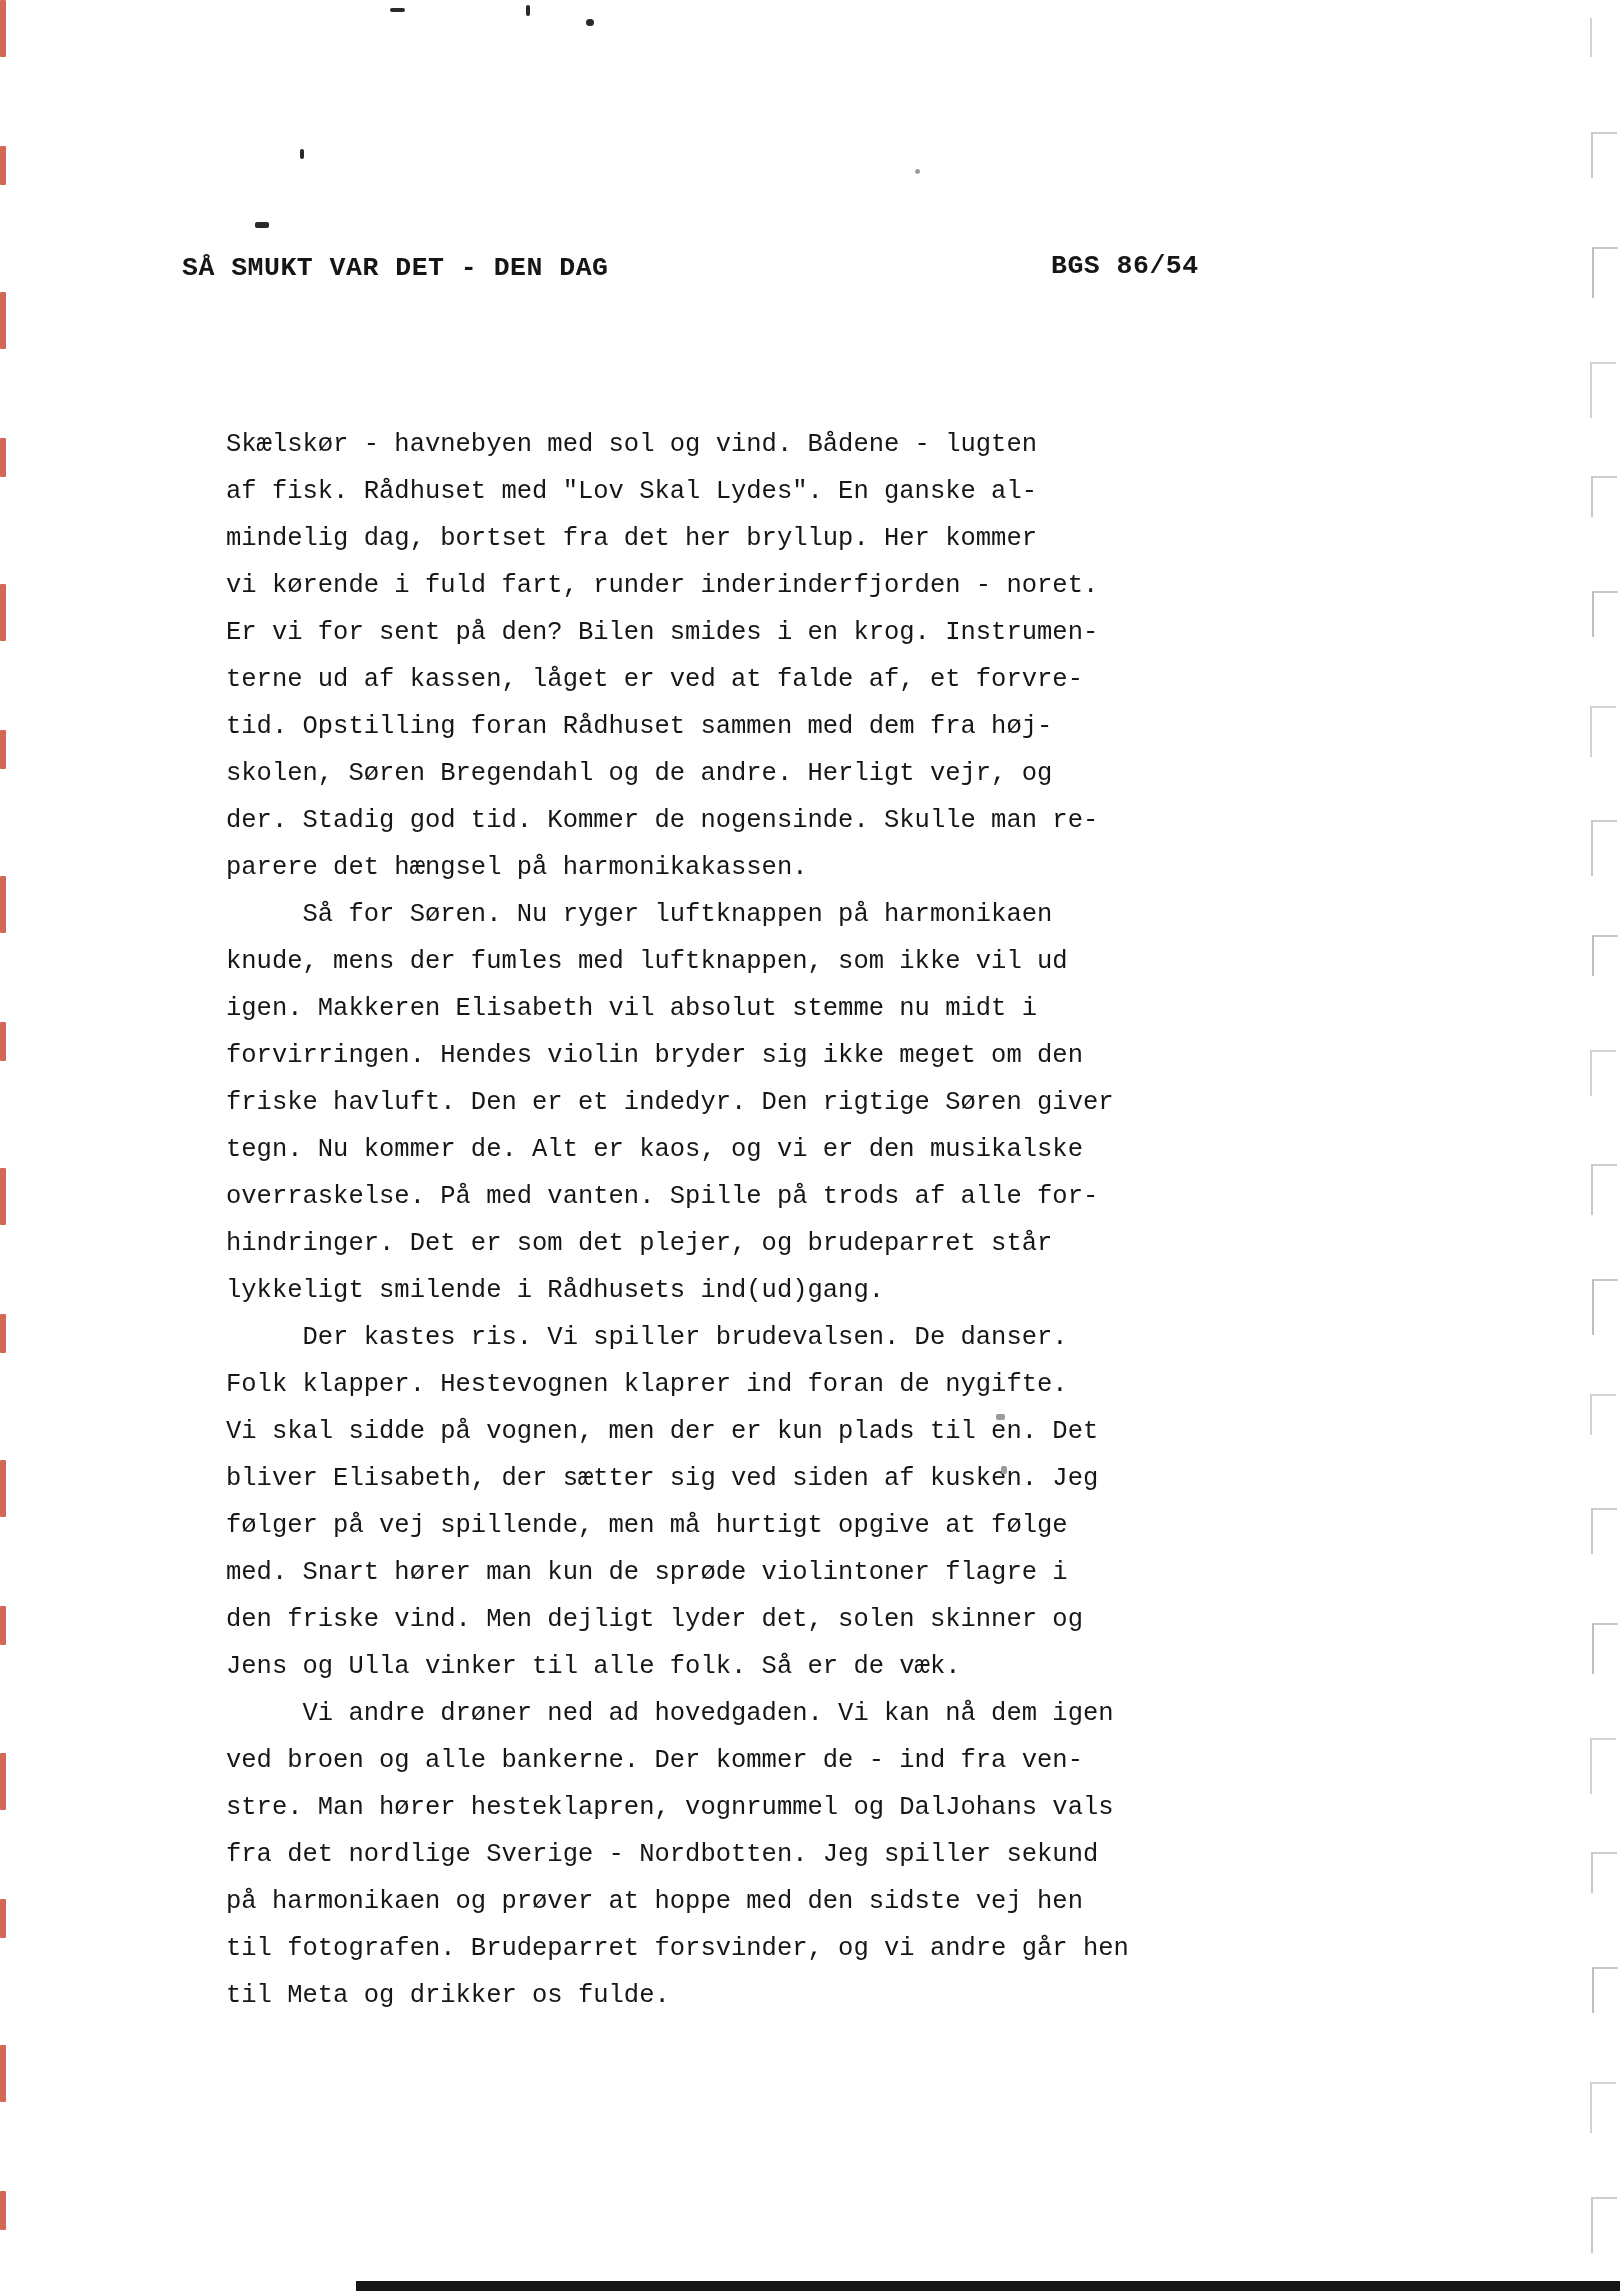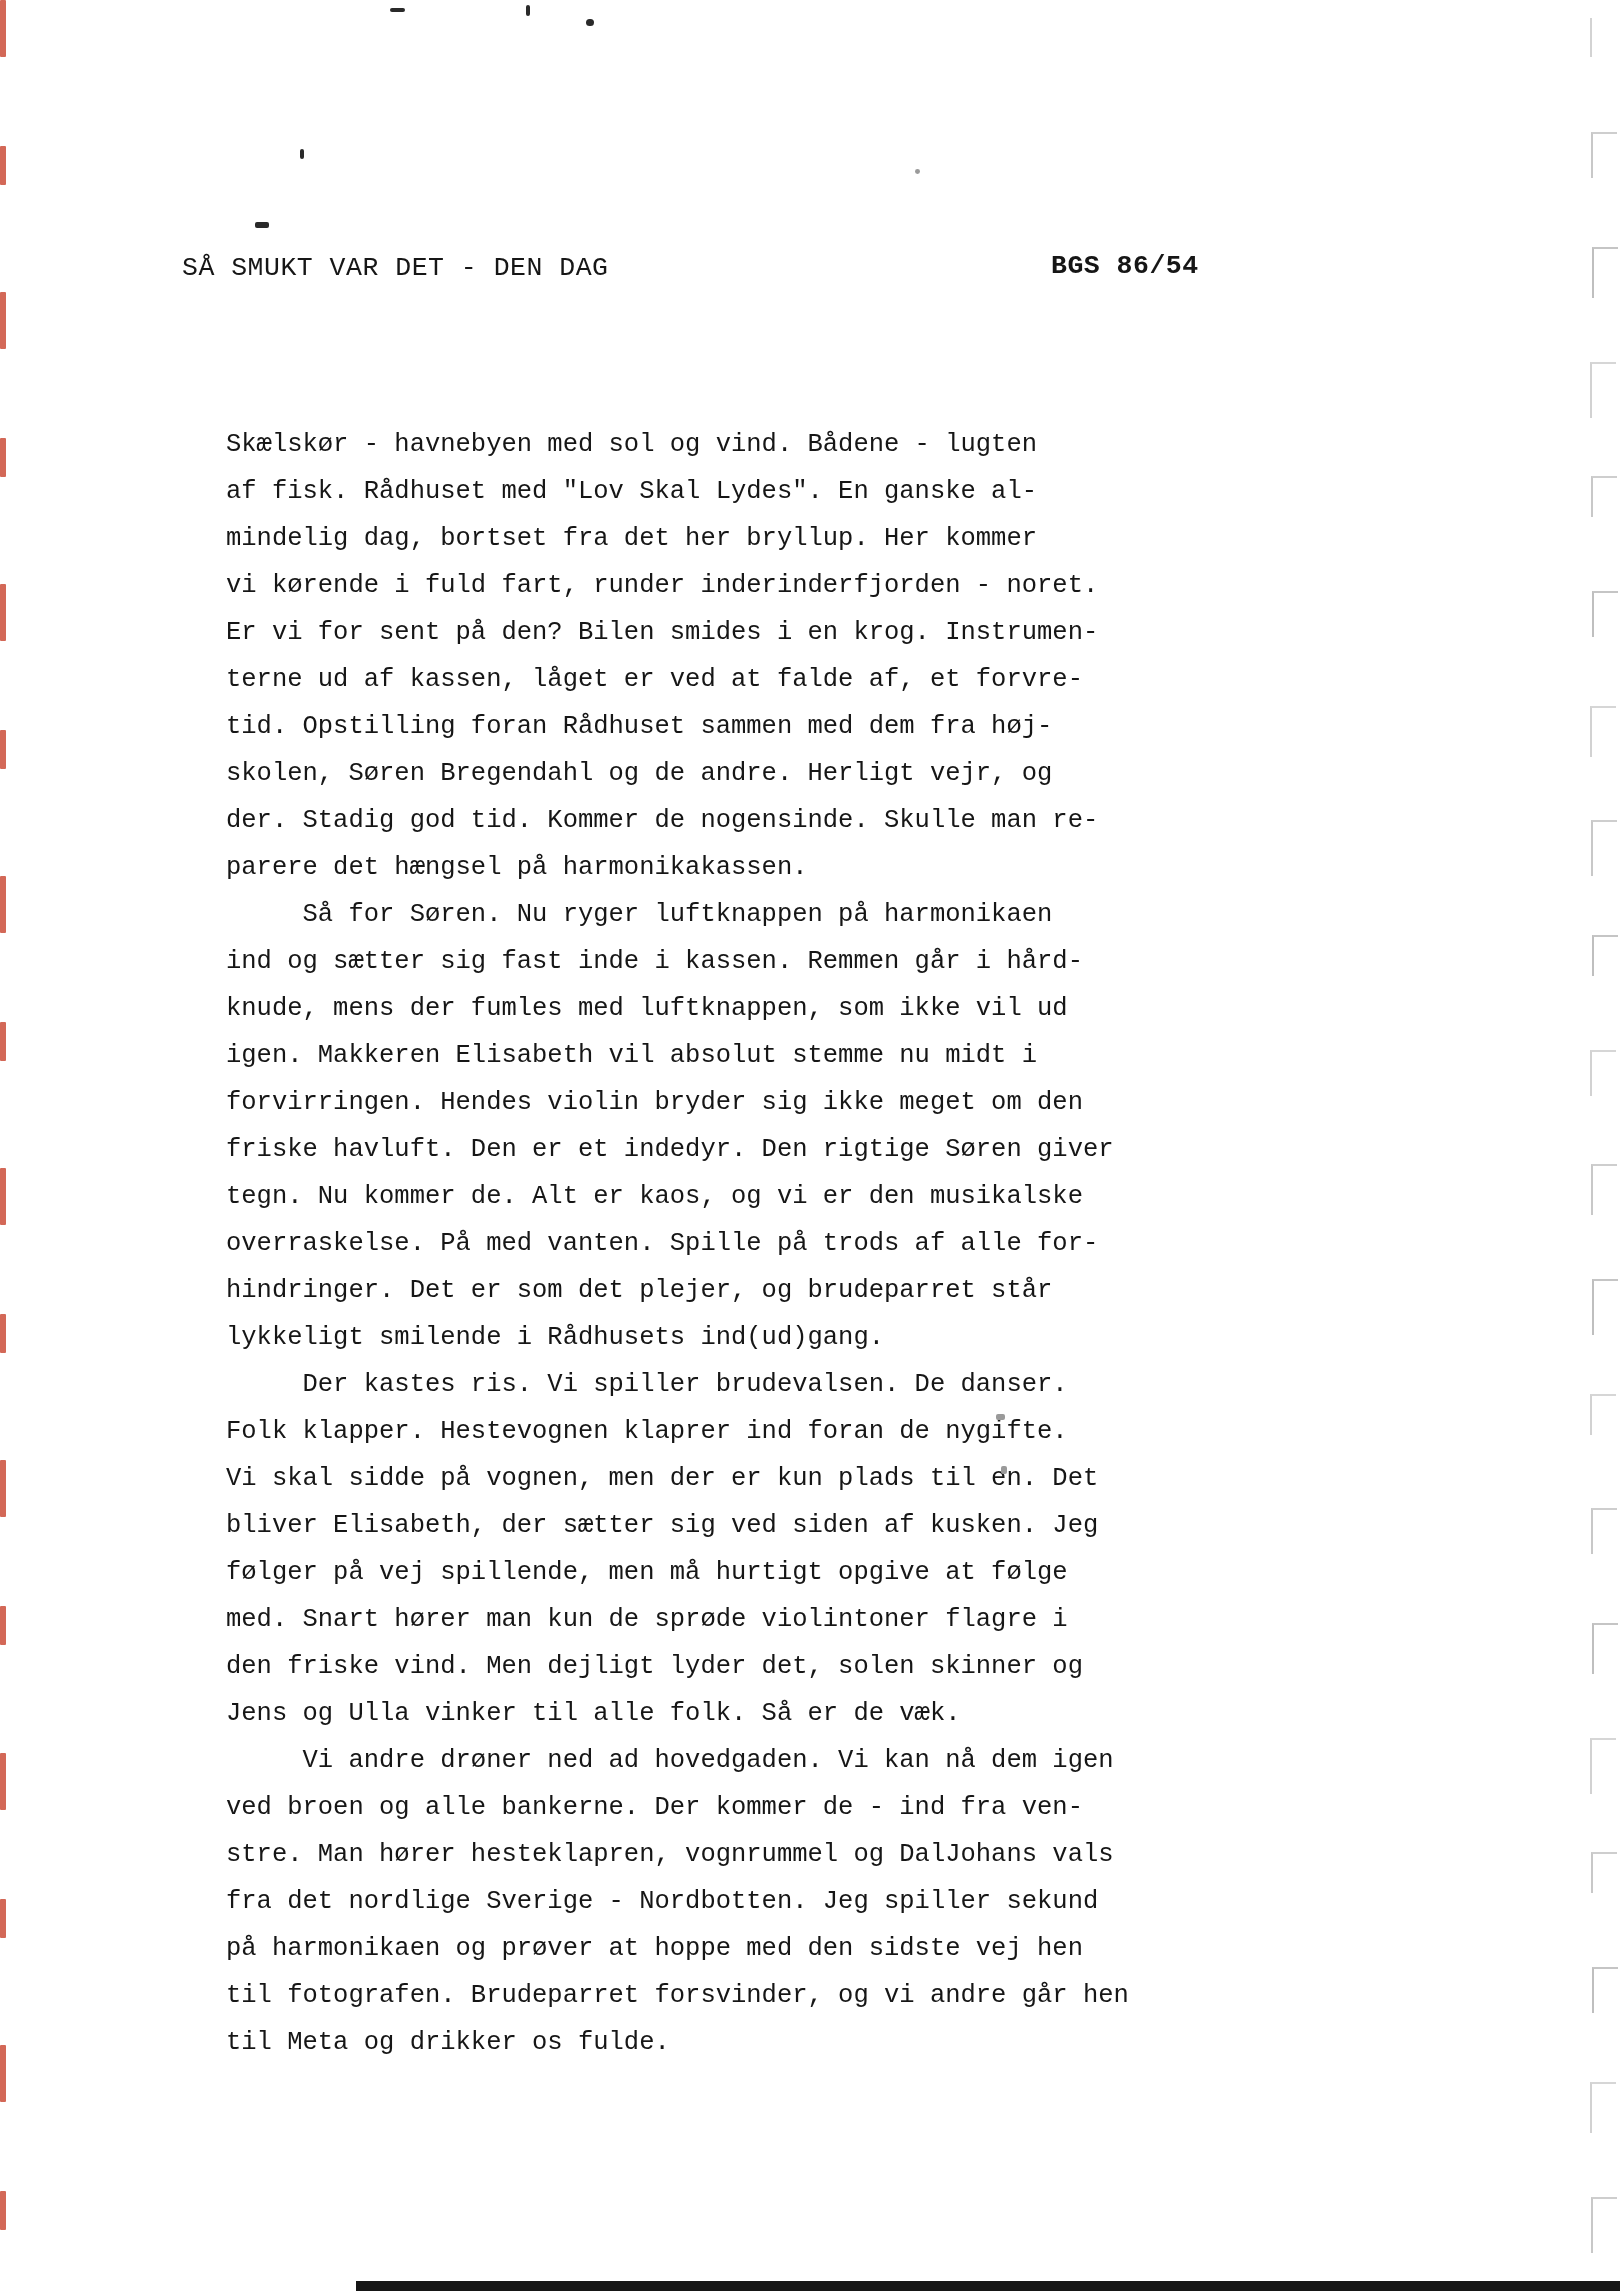--- a/index.html
+++ b/index.html
@@ -7,21 +7,21 @@
     position:relative;
     width:1620px;height:2292px;
     margin:0 auto;
     background:#ffffff;
     overflow:hidden;
     font-family:"Liberation Mono","DejaVu Sans Mono",monospace;
     color:#161616;
   }
   .header-title{
     position:absolute;left:182px;top:253px;
-    font-size:26.5px;font-weight:normal;letter-spacing:0.5px;
+    font-size:26.5px;font-weight:bold;letter-spacing:0.5px;
     white-space:pre;
   }
   .header-ref{
     position:absolute;left:1051px;top:251px;
     font-size:26.5px;font-weight:bold;letter-spacing:0.5px;
     white-space:pre;
   }
   .body-text{
     position:absolute;left:182px;top:421px;
     font-size:25.5px;line-height:47px;
@@ -68,21 +68,20 @@
       <div class="line">af fisk. Rådhuset med "Lov Skal Lydes". En ganske al-</div>
       <div class="line">mindelig dag, bortset fra det her bryllup. Her kommer</div>
       <div class="line">vi kørende i fuld fart, runder inderinderfjorden - noret.</div>
       <div class="line">Er vi for sent på den? Bilen smides i en krog. Instrumen-</div>
       <div class="line">terne ud af kassen, låget er ved at falde af, et forvre-</div>
       <div class="line">tid. Opstilling foran Rådhuset sammen med dem fra høj-</div>
       <div class="line">skolen, Søren Bregendahl og de andre. Herligt vejr, og</div>
       <div class="line">der. Stadig god tid. Kommer de nogensinde. Skulle man re-</div>
       <div class="line">parere det hængsel på harmonikakassen.</div>
       <div class="line">     Så for Søren. Nu ryger luftknappen på harmonikaen</div>
-      <div class="line">ind og sætter sig fast inde i kassen. Remmen går i hård-</div>
       <div class="line">knude, mens der fumles med luftknappen, som ikke vil ud</div>
       <div class="line">igen. Makkeren Elisabeth vil absolut stemme nu midt i</div>
       <div class="line">forvirringen. Hendes violin bryder sig ikke meget om den</div>
       <div class="line">friske havluft. Den er et indedyr. Den rigtige Søren giver</div>
       <div class="line">tegn. Nu kommer de. Alt er kaos, og vi er den musikalske</div>
       <div class="line">overraskelse. På med vanten. Spille på trods af alle for-</div>
       <div class="line">hindringer. Det er som det plejer, og brudeparret står</div>
       <div class="line">lykkeligt smilende i Rådhusets ind(ud)gang.</div>
       <div class="line">     Der kastes ris. Vi spiller brudevalsen. De danser.</div>
       <div class="line">Folk klapper. Hestevognen klaprer ind foran de nygifte.</div>

